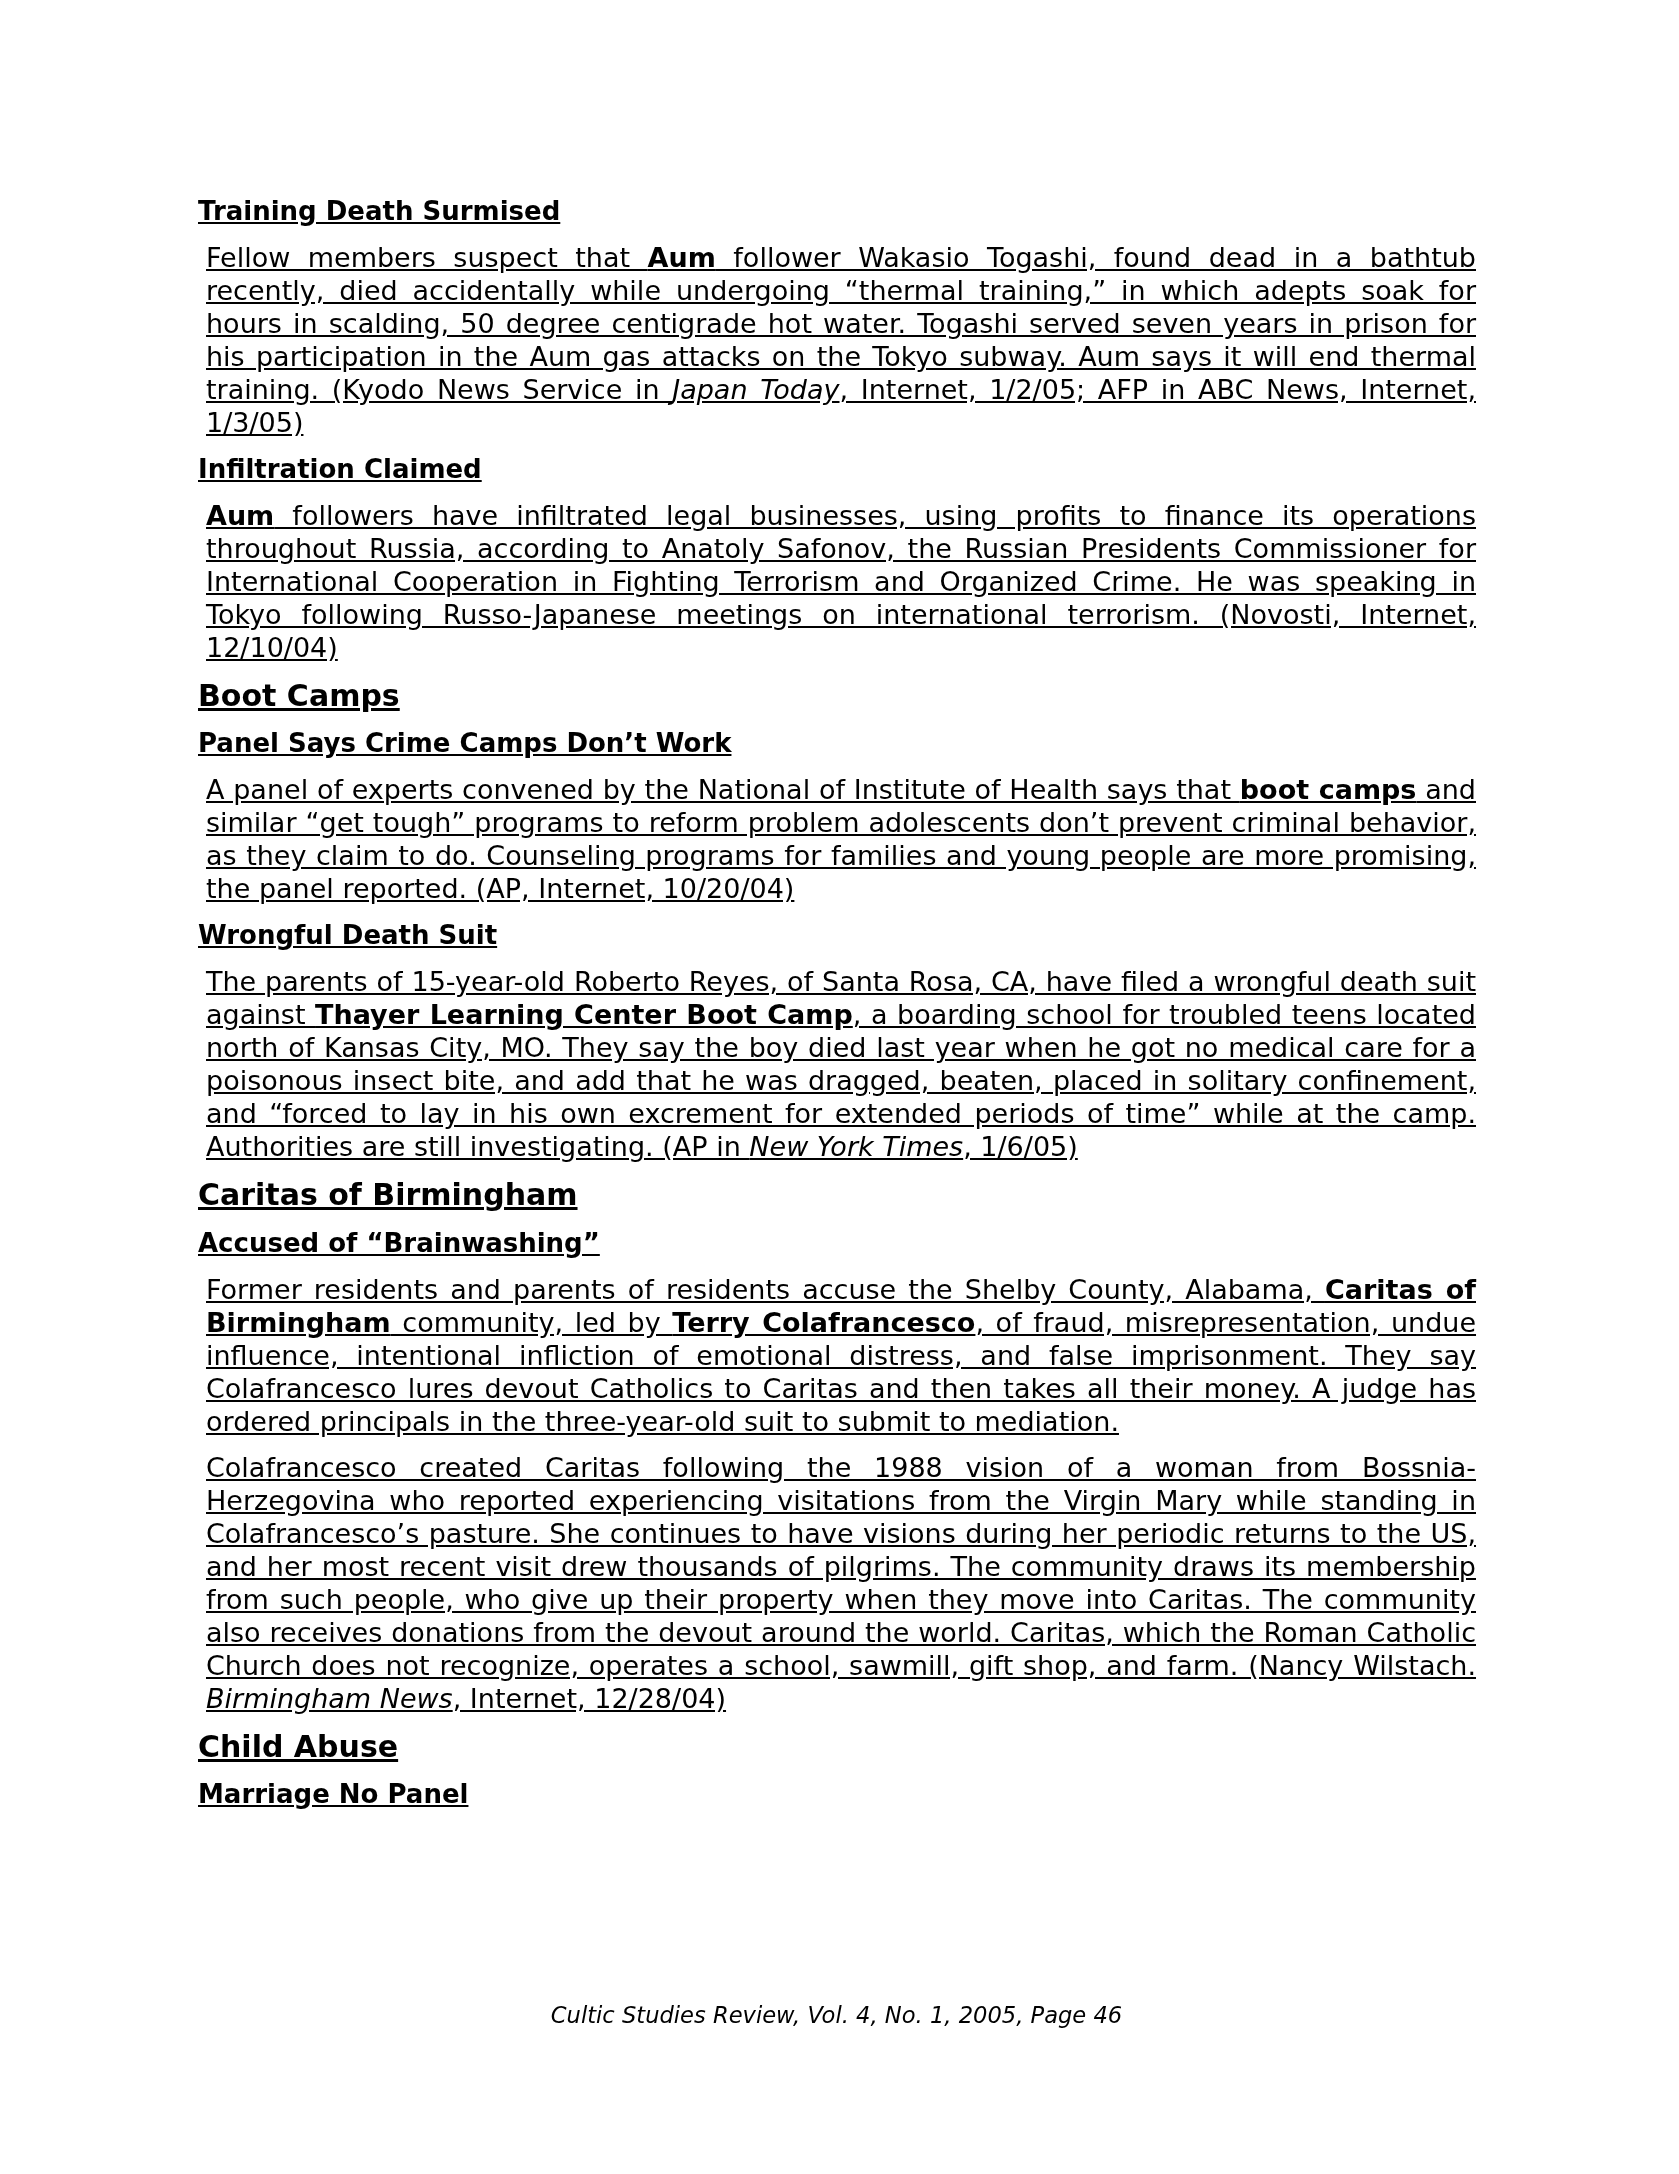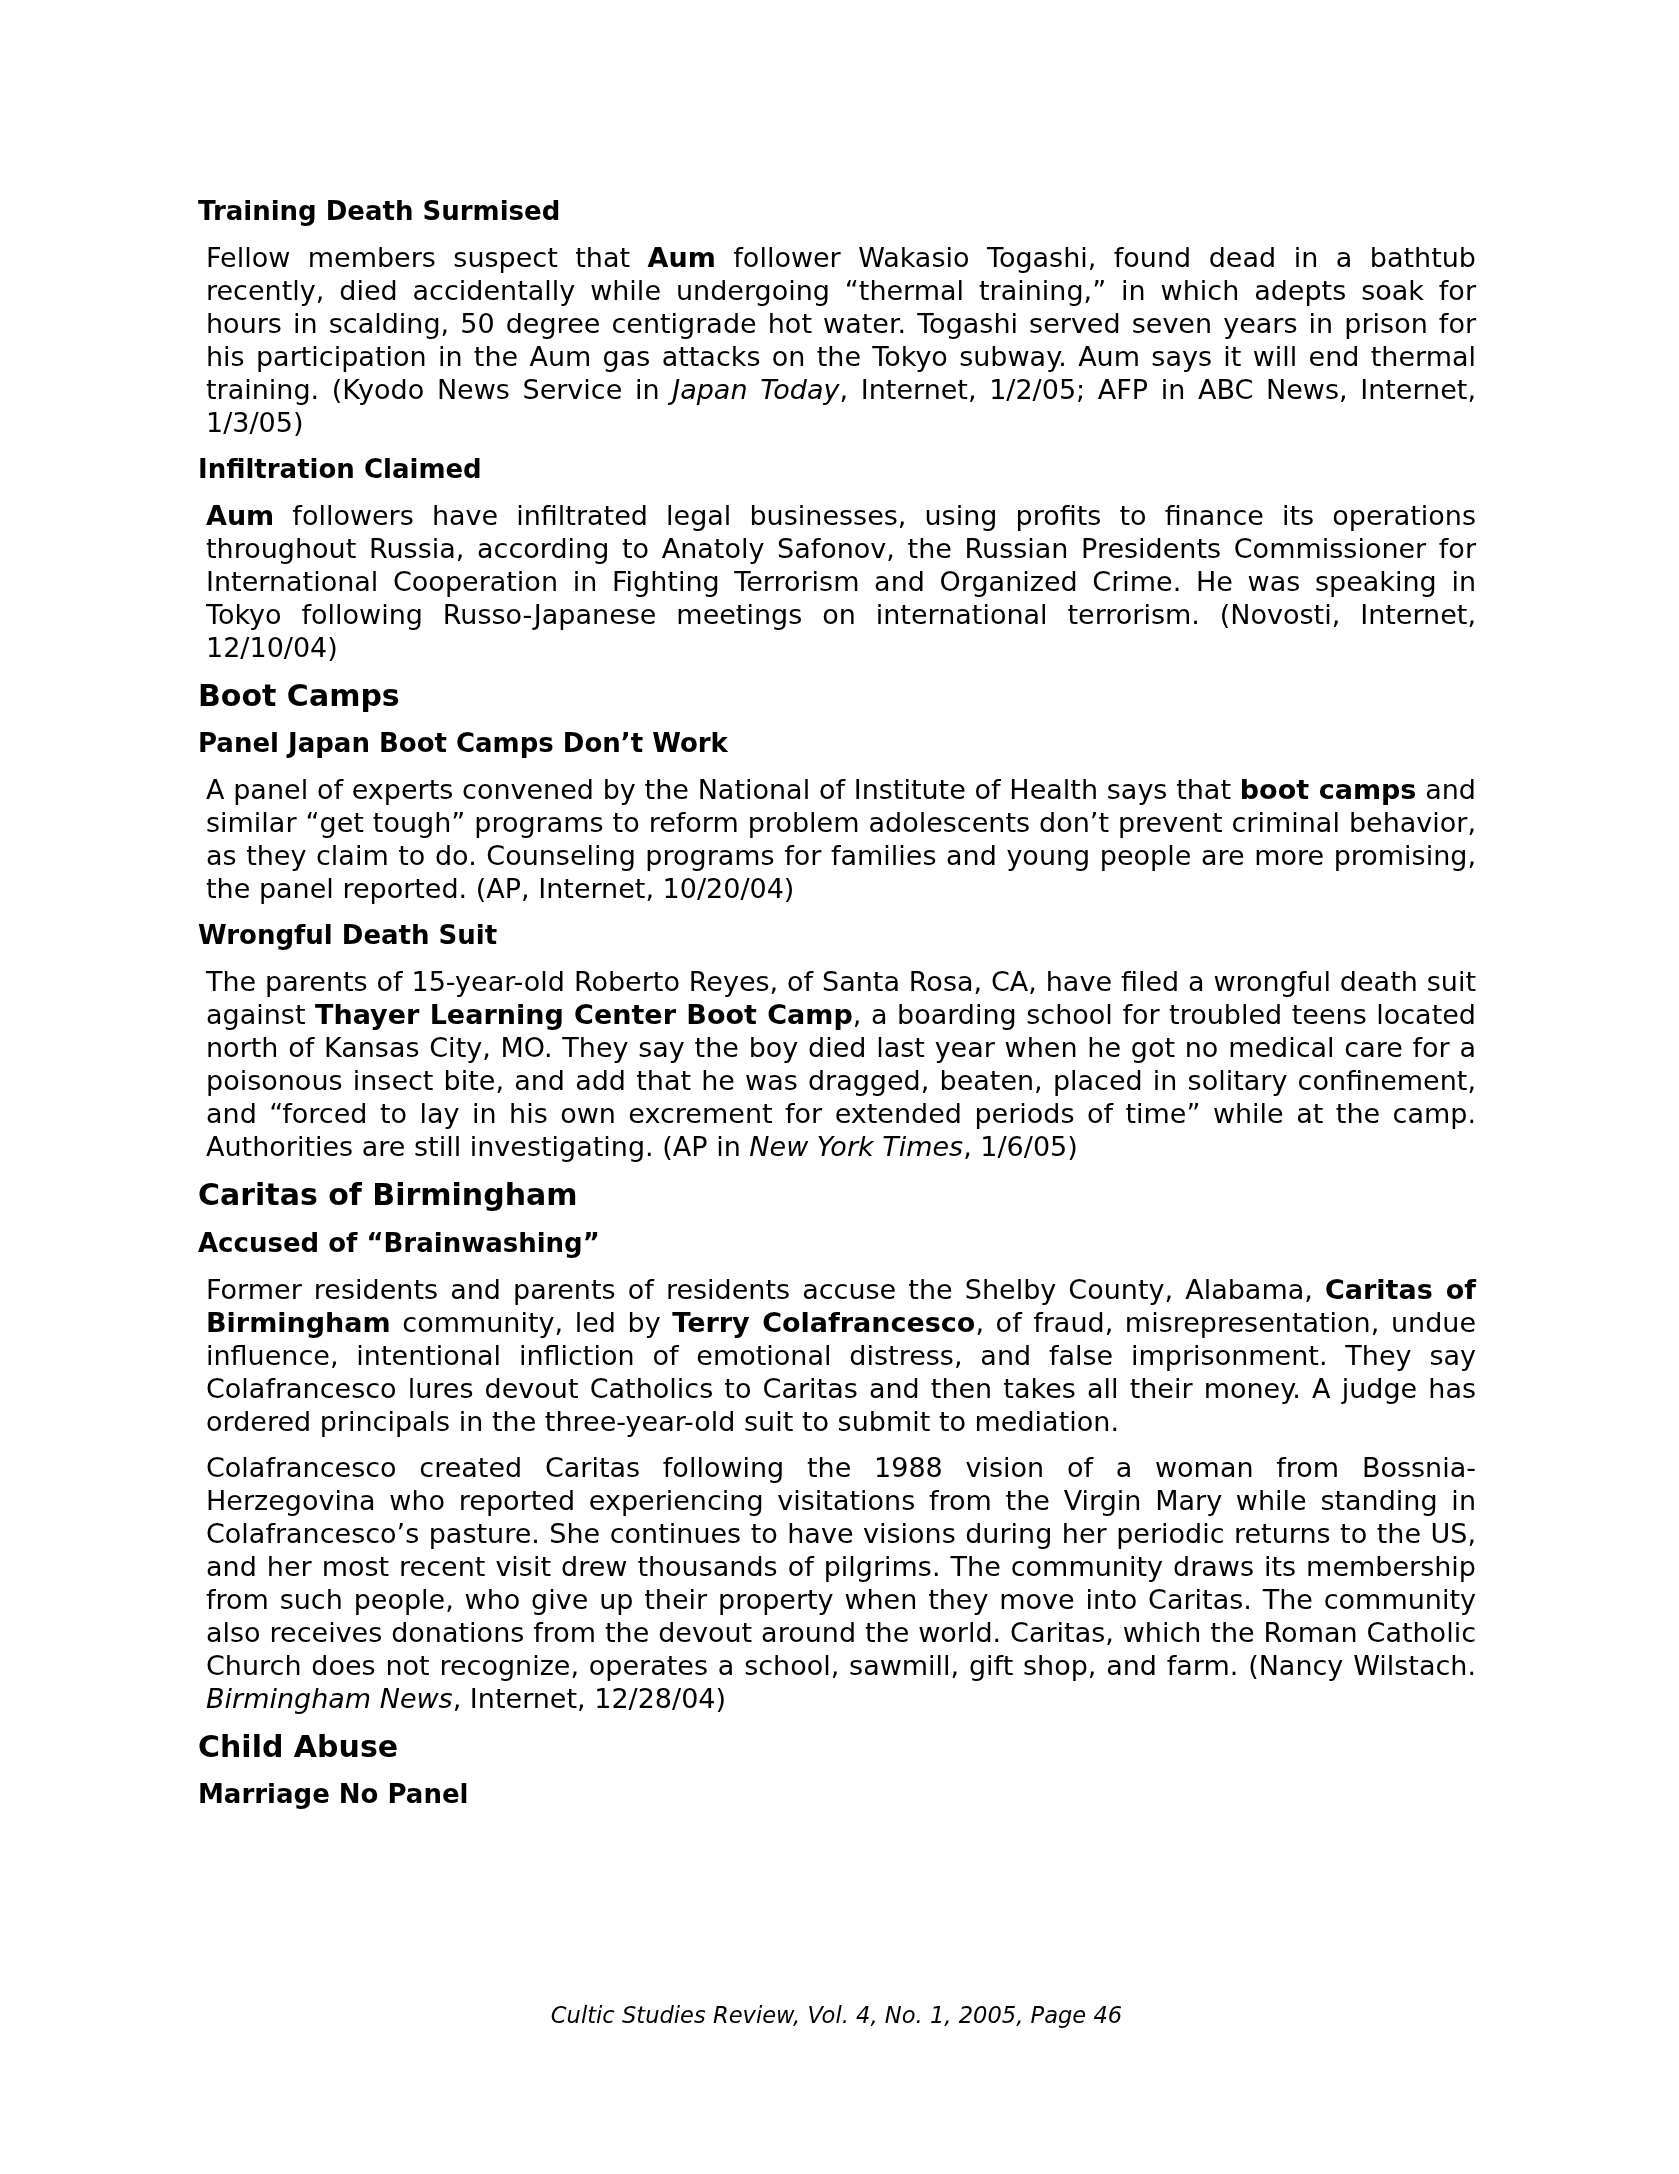--- a/index.html
+++ b/index.html
@@ -1,36 +1,36 @@
 <!DOCTYPE html>
 <html style="font-size:15px"><head>
 <meta charset="utf-8">
 <style>
   html, body { margin: 0; padding: 0; background: #ffffff; }
   body { width: 1680px; height: 2174px; position: relative; overflow: hidden;
          font-family: "DejaVu Sans", sans-serif; color: #000; }
-  .page { position: absolute; left: 198px; top: 194px; width: 1278px; }
+  .page { position: absolute; left: 198px; top: 194px; width: 1278px; text-decoration: underline; }
   .h2 { font-weight: bold; font-size: 30px; line-height: 38px; margin: 7.5px 0 11.3px 0; }
   .h3 { font-weight: bold; font-size: 26px; line-height: 34px; margin: 0 0 13px 0; }
   p { font-size: 27px; line-height: 33px; margin: 0 0 13px 8px; text-align: justify; }
   b { font-weight: bold; }
   i { font-style: italic; }
   .footer { position: absolute; left: 0; width: 1673px; top: 2002px; text-align: center;
             font-size: 22.6px; font-style: italic; }
 </style>
 </head>
 <body>
 
 <div class="page" id="page">
     <div class="h3">Training Death Surmised</div>
     <p><span>Fellow members suspect that </span><b>Aum</b><span> follower Wakasio Togashi, found dead in a bathtub recently, died accidentally while undergoing “thermal training,” in which adepts soak for hours in scalding, 50 degree centigrade hot water. Togashi served seven years in prison for his participation in the Aum gas attacks on the Tokyo subway. Aum says it will end thermal training. (Kyodo News Service in </span><i>Japan Today</i><span>, Internet, 1/2/05; AFP in ABC News, Internet, 1/3/05)</span></p>
     <div class="h3">Infiltration Claimed</div>
     <p><b>Aum</b><span> followers have infiltrated legal businesses, using profits to finance its operations throughout Russia, according to Anatoly Safonov, the Russian Presidents Commissioner for International Cooperation in Fighting Terrorism and Organized Crime. He was speaking in Tokyo following Russo-Japanese meetings on international terrorism. (Novosti, Internet, 12/10/04)</span></p>
     <div class="h2">Boot Camps</div>
-    <div class="h3">Panel Japan Boot Camps Don’t Work</div>
+    <div class="h3">Panel Says Crime Camps Don’t Work</div>
     <p><span>A panel of experts convened by the National of Institute of Health says that </span><b>boot camps</b><span> and similar “get tough” programs to reform problem adolescents don’t prevent criminal behavior, as they claim to do. Counseling programs for families and young people are more promising, the panel reported. (AP, Internet, 10/20/04)</span></p>
     <div class="h3">Wrongful Death Suit</div>
     <p><span>The parents of 15-year-old Roberto Reyes, of Santa Rosa, CA, have filed a wrongful death suit against </span><b>Thayer Learning Center Boot Camp</b><span>, a boarding school for troubled teens located north of Kansas City, MO. They say the boy died last year when he got no medical care for a poisonous insect bite, and add that he was dragged, beaten, placed in solitary confinement, and “forced to lay in his own excrement for extended periods of time” while at the camp. Authorities are still investigating. (AP in </span><i>New York Times</i><span>, 1/6/05)</span></p>
     <div class="h2">Caritas of Birmingham</div>
     <div class="h3">Accused of “Brainwashing”</div>
     <p><span>Former residents and parents of residents accuse the Shelby County, Alabama, </span><b>Caritas of Birmingham</b><span> community, led by </span><b>Terry Colafrancesco</b><span>, of fraud, misrepresentation, undue influence, intentional infliction of emotional distress, and false imprisonment. They say Colafrancesco lures devout Catholics to Caritas and then takes all their money. A judge has ordered principals in the three-year-old suit to submit to mediation.</span></p>
     <p><span>Colafrancesco created Caritas following the 1988 vision of a woman from Bossnia-Herzegovina who reported experiencing visitations from the Virgin Mary while standing in Colafrancesco’s pasture. She continues to have visions during her periodic returns to the US, and her most recent visit drew thousands of pilgrims. The community draws its membership from such people, who give up their property when they move into Caritas. The community also receives donations from the devout around the world. Caritas, which the Roman Catholic Church does not recognize, operates a school, sawmill, gift shop, and farm. (Nancy Wilstach. </span><i>Birmingham News</i><span>, Internet, 12/28/04)</span></p>
     <div class="h2">Child Abuse</div>
     <div class="h3">Marriage No Panel</div>
   </div>

